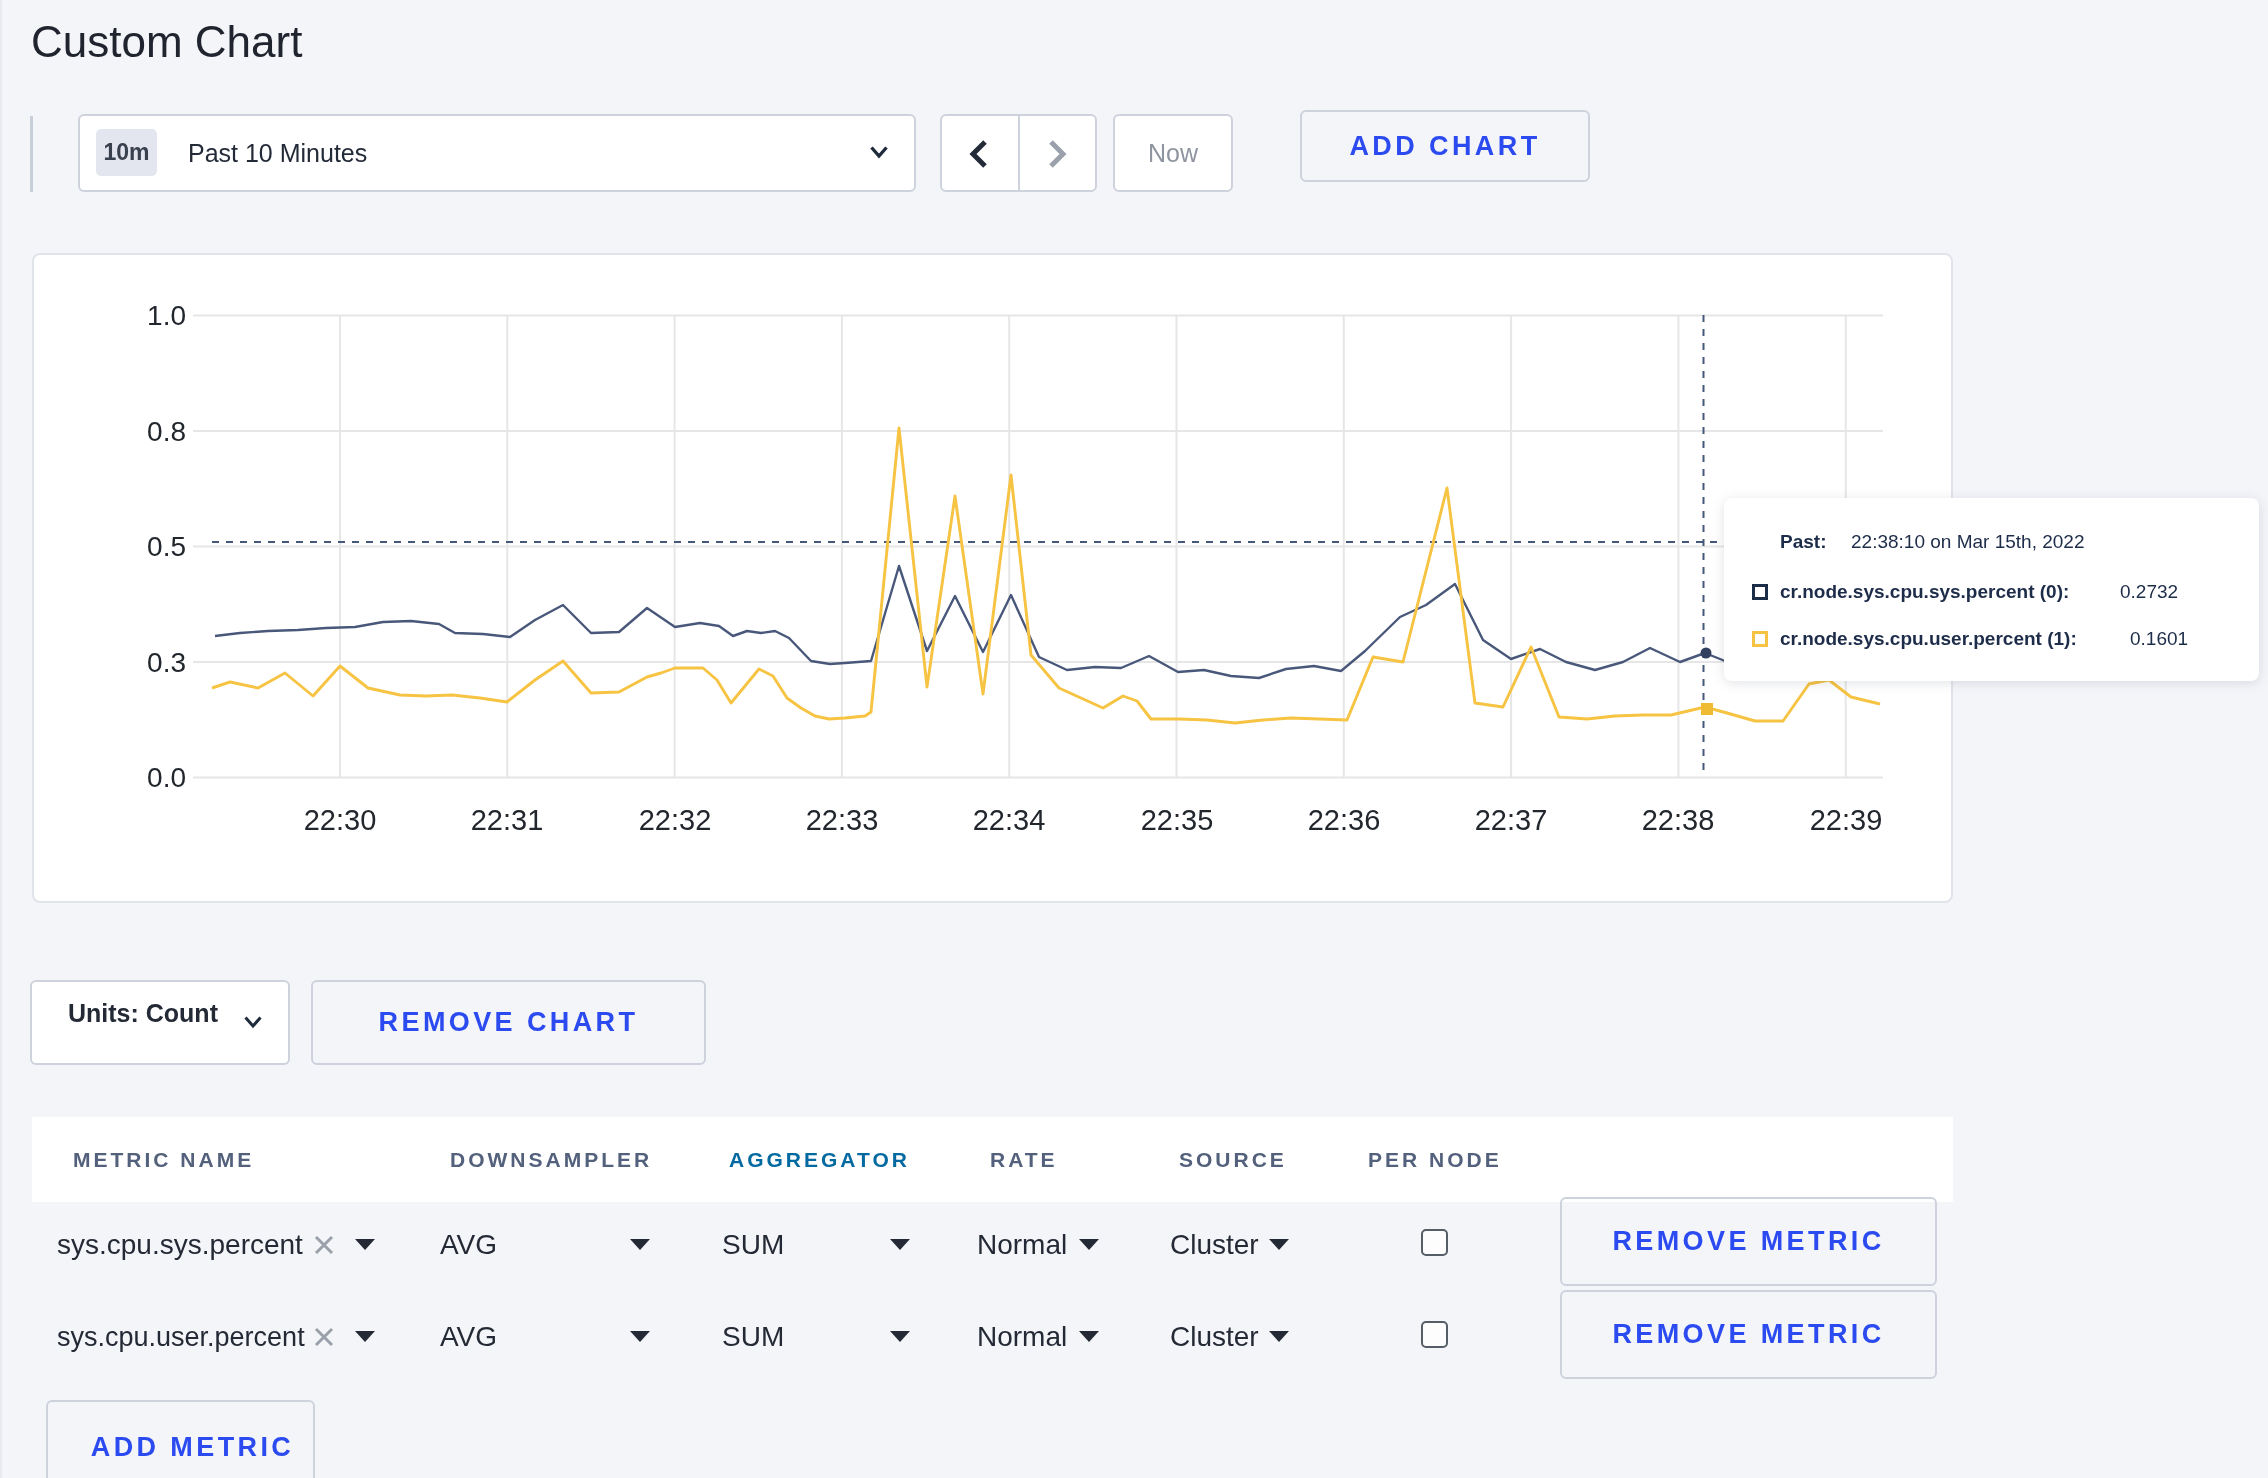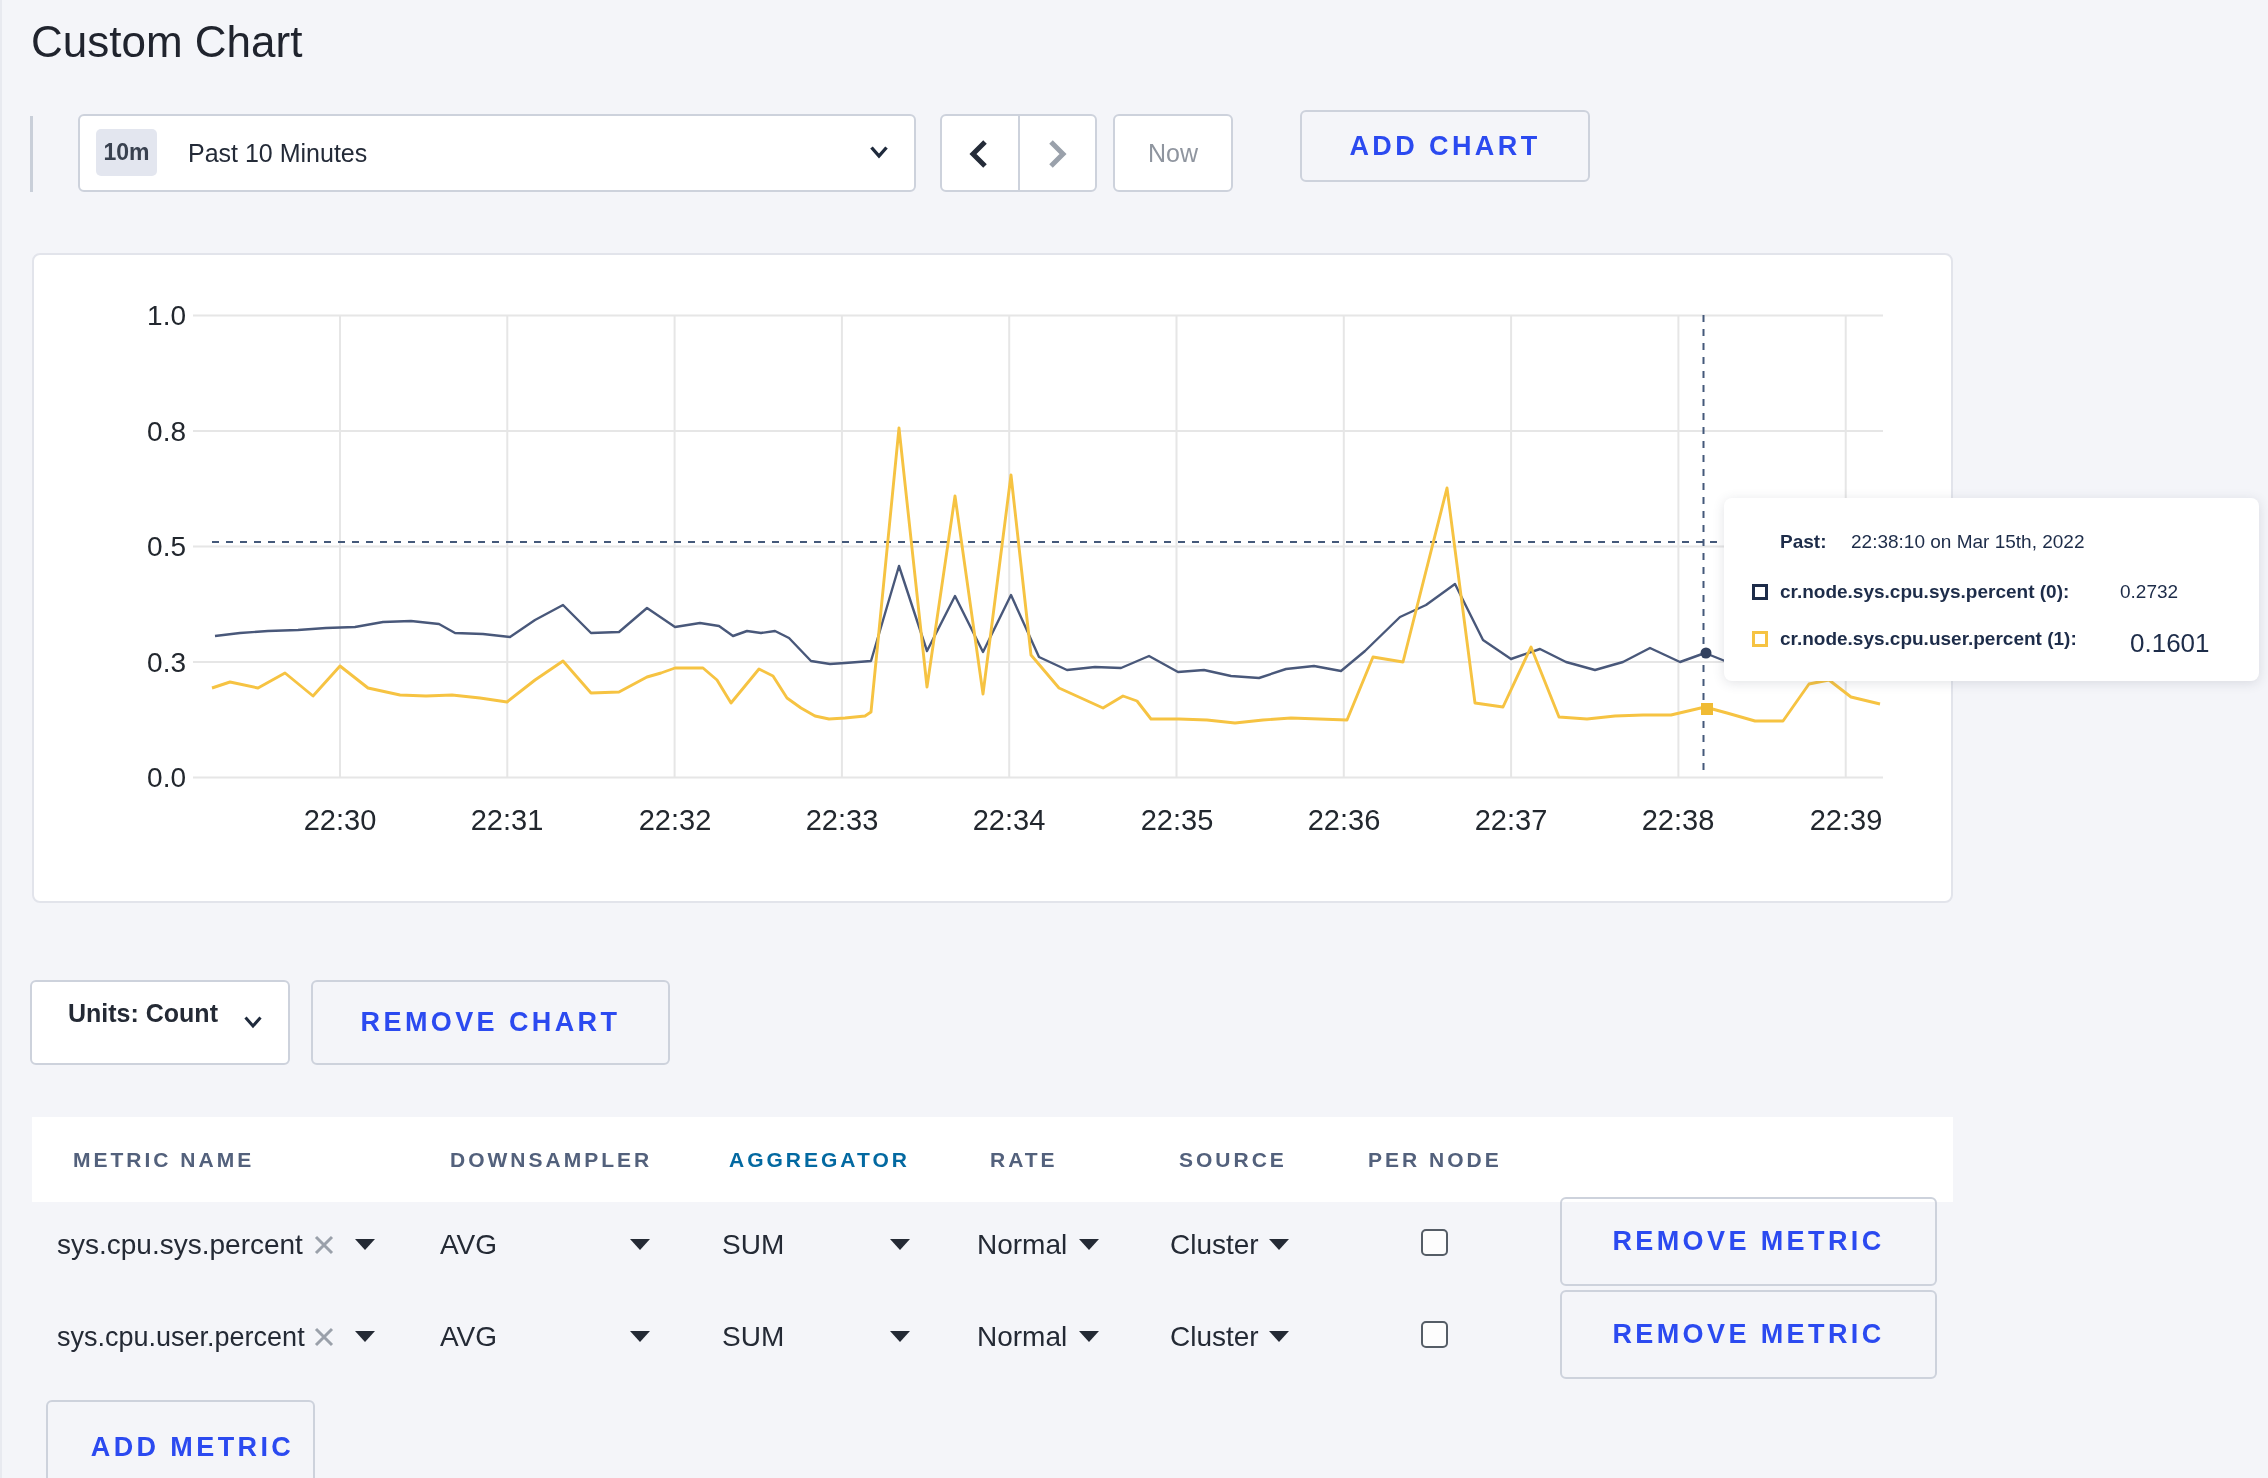--- a/index.html
+++ b/index.html
@@ -86,28 +86,28 @@
   </svg>
 
   <div class="abs" style="left:1724px;top:498px;width:535px;height:183px;background:#fff;border-radius:8px;box-shadow:0 2px 12px rgba(60,70,90,0.15);"></div>
   <div class="abs" style="left:1780px;top:531px;font-size:19px;font-weight:bold;color:#1d2c49;white-space:nowrap;">Past:</div>
   <div class="abs" style="left:1851px;top:531px;font-size:19px;color:#1d2c49;white-space:nowrap;">22:38:10 on Mar 15th, 2022</div>
   <div class="abs" style="left:1752px;top:584px;width:16px;height:16px;border:3px solid #1d2c49;"></div>
   <div class="abs" style="left:1780px;top:581px;font-size:19px;font-weight:bold;color:#1d2c49;white-space:nowrap;">cr.node.sys.cpu.sys.percent (0):</div>
   <div class="abs" style="left:2120px;top:581px;font-size:19px;color:#1d2c49;white-space:nowrap;">0.2732</div>
   <div class="abs" style="left:1752px;top:631px;width:16px;height:16px;border:3px solid #f6c342;"></div>
   <div class="abs" style="left:1780px;top:628px;font-size:19px;font-weight:bold;color:#1d2c49;white-space:nowrap;">cr.node.sys.cpu.user.percent (1):</div>
-  <div class="abs" style="left:2130px;top:628px;font-size:26px;color:#1d2c49;white-space:nowrap;">0.1601</div>
+  <div class="abs" style="left:2130px;top:628px;font-size:19px;color:#1d2c49;white-space:nowrap;">0.1601</div>
 
   <div class="abs" style="left:30px;top:980px;width:260px;height:85px;background:#fff;border:2px solid #cdd2dc;border-radius:6px;"></div>
   <div class="abs" style="left:68px;top:980px;height:67px;display:flex;align-items:center;font-size:25px;font-weight:bold;color:#242a35;">Units: Count</div>
   <svg class="abs" style="left:243px;top:1015px;" width="20" height="14" viewBox="0 0 20 14">
     <path d="M2.5 2.5 L10 11 L17.5 2.5" fill="none" stroke="#1f2a3c" stroke-width="3"></path>
   </svg>
-  <div class="btn" style="left:311px;top:980px;width:359px;height:85px;">
+  <div class="btn" style="left:311px;top:980px;width:395px;height:85px;">
     <span class="blue">REMOVE CHART</span>
   </div>
 
   <div class="abs" style="left:32px;top:1117px;width:1921px;height:85px;background:#fff;"></div>
   <div class="abs" style="left:0;top:1117px;width:2268px;height:85px;"></div>
   <div style="position:absolute;top:1117px;height:85px;left:0;width:0;"></div>
   <div class="abs hdr" style="left:73px;top:1117px;height:85px;display:flex;align-items:center;font-size:21px;font-weight:bold;letter-spacing:3px;color:#53617c;">METRIC NAME</div>
   <div class="abs hdr" style="left:450px;top:1117px;height:85px;display:flex;align-items:center;font-size:21px;font-weight:bold;letter-spacing:3px;color:#53617c;">DOWNSAMPLER</div>
   <div class="abs hdr" style="left:729px;top:1117px;height:85px;display:flex;align-items:center;font-size:21px;font-weight:bold;letter-spacing:3px;color:#0369a1;">AGGREGATOR</div>
   <div class="abs hdr" style="left:990px;top:1117px;height:85px;display:flex;align-items:center;font-size:21px;font-weight:bold;letter-spacing:3px;color:#53617c;">RATE</div>

